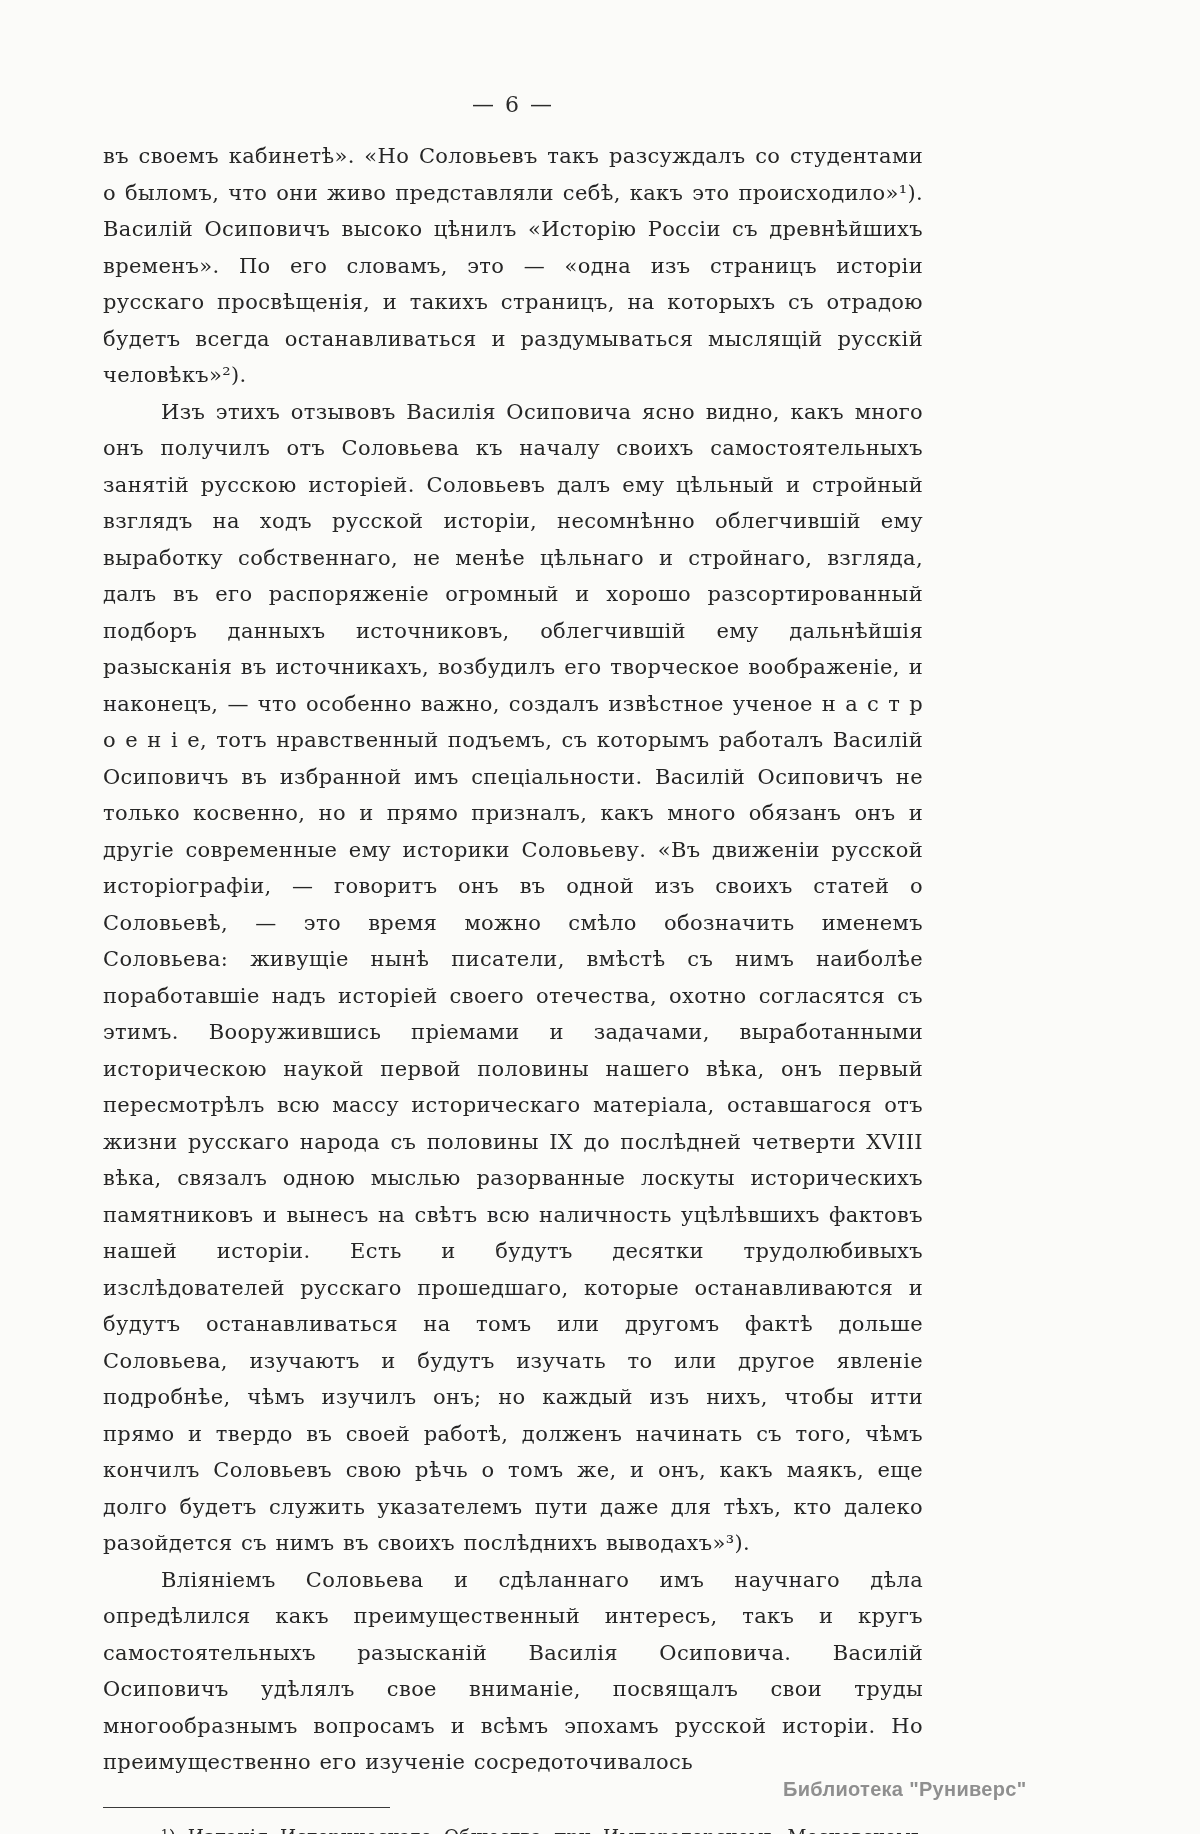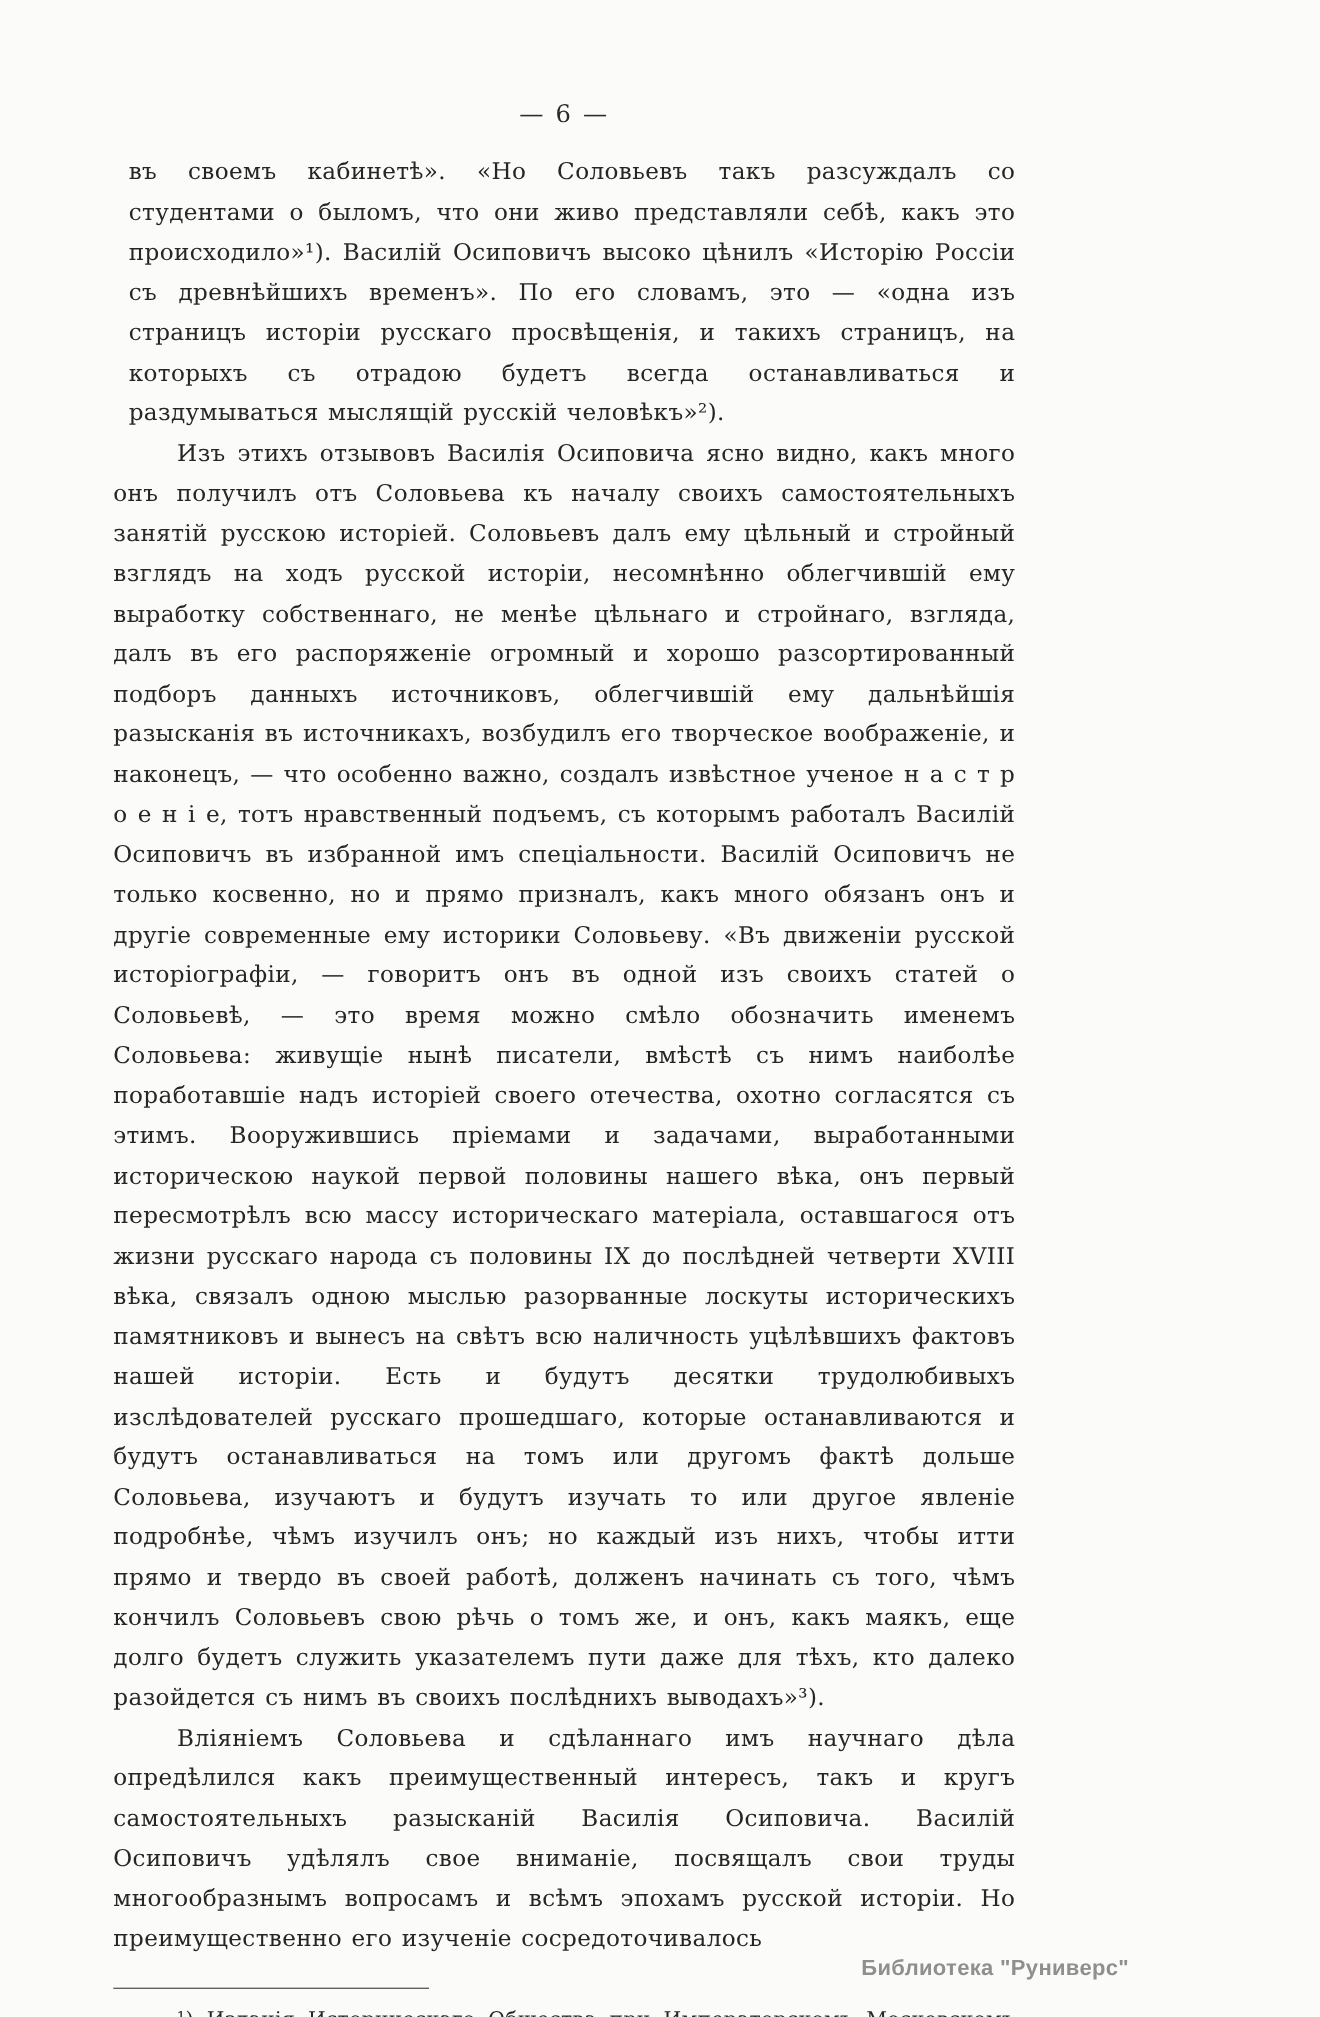--- a/index.html
+++ b/index.html
@@ -37,21 +37,20 @@
     text-align: justify;
     letter-spacing: 0.35px;
     word-spacing: 1.5px;
   }
   .para {
     margin: 0;
     text-indent: 58px;
   }
   .para.no-indent {
     text-indent: 0;
-    margin-left: 14px;
   }
   .footnotes {
     margin-top: 26px;
   }
   .footnote-rule {
     width: 287px;
     border-top: 1.5px solid #3a3a3a;
     margin: 0 0 14px 0;
   }
   .footnote {

